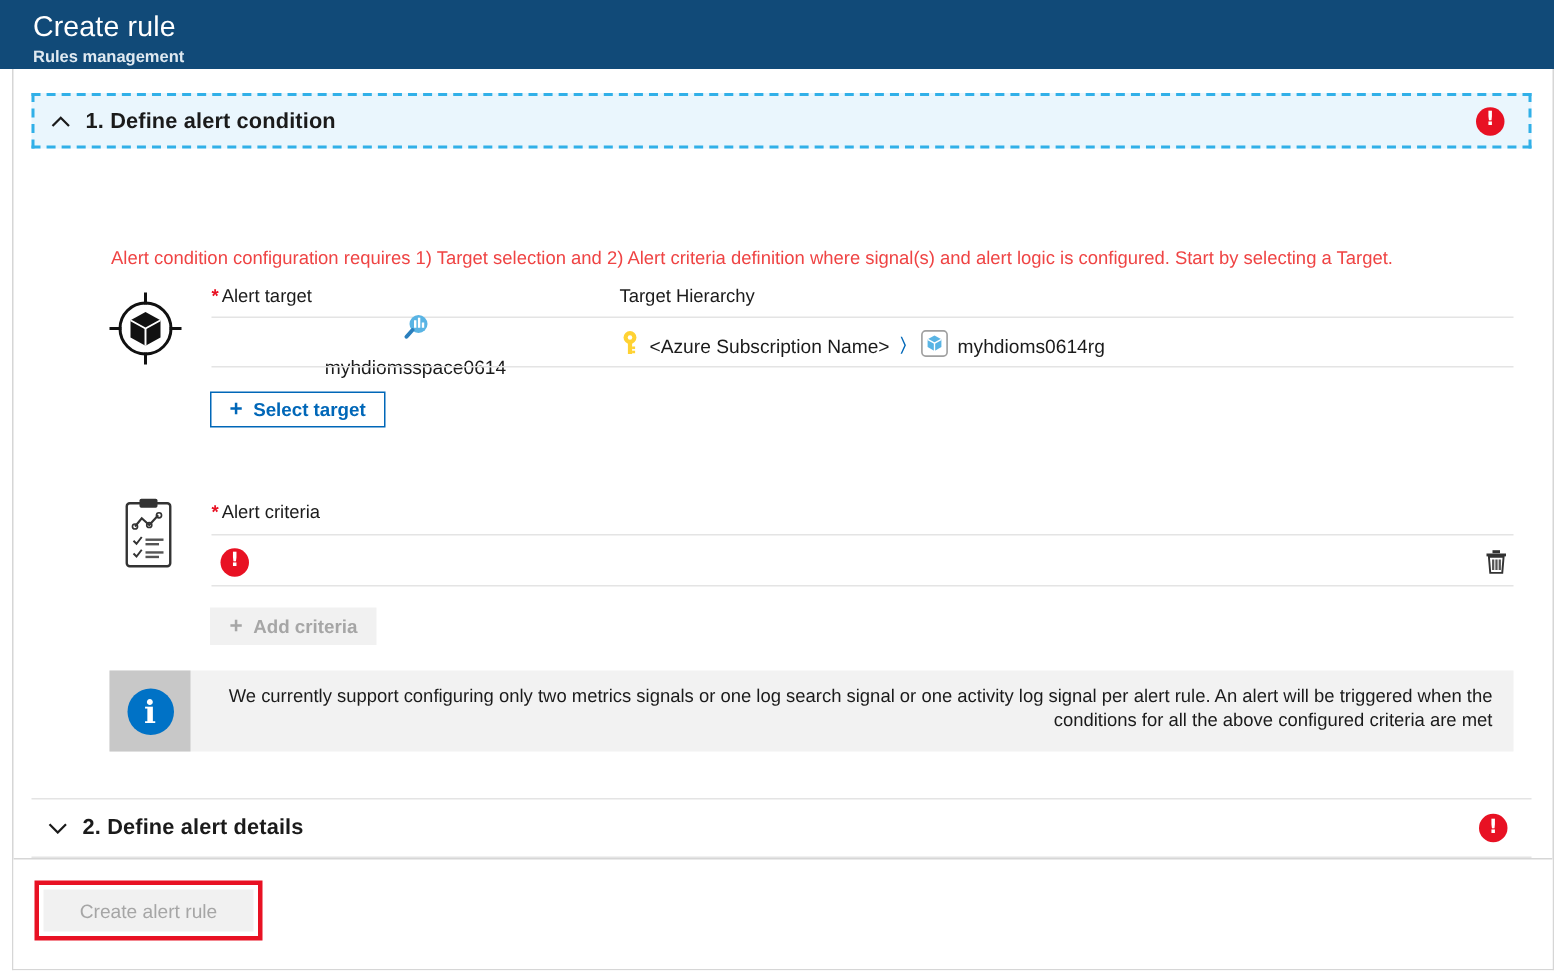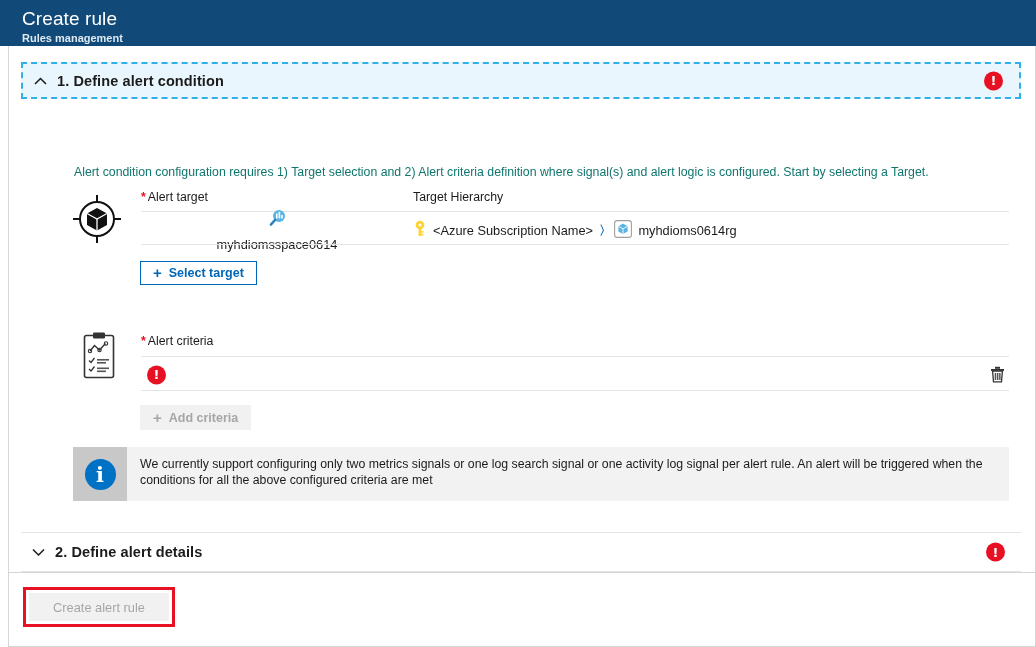--- a/index.html
+++ b/index.html
@@ -96,21 +96,21 @@
     font-family: "DejaVu Sans", sans-serif;
   }
   .badge-err span { margin-top: -1px; }
 
   
   .desc {
     position: absolute;
     top: 118px; left: 65px;
     width: 930px;
     font-size: 12.3px;
-    color: #0f766e;
+    color: #ef4444;
     line-height: 17px;
   }
   .big-icon {
     position: absolute;
     left: 0;
     width: 52px; height: 52px;
   }
 
   .col-label {
     font-size: 12.3px;
@@ -280,20 +280,21 @@
     justify-content: center;
     font-family: "DejaVu Serif", serif;
     font-size: 21px;
     font-weight: 700;
   }
   .info-text {
     padding: 9px 14px 0 13px;
     font-size: 12.3px;
     color: #1b1b1b;
     line-height: 16px;
+    text-align: right;
   }
 
   
   .sep {
     position: absolute; left: 12px;
     width: 1000px; height: 1px;
     background: #e4e4e4;
   }
   .section-head {
     position: absolute; left: 12px;

